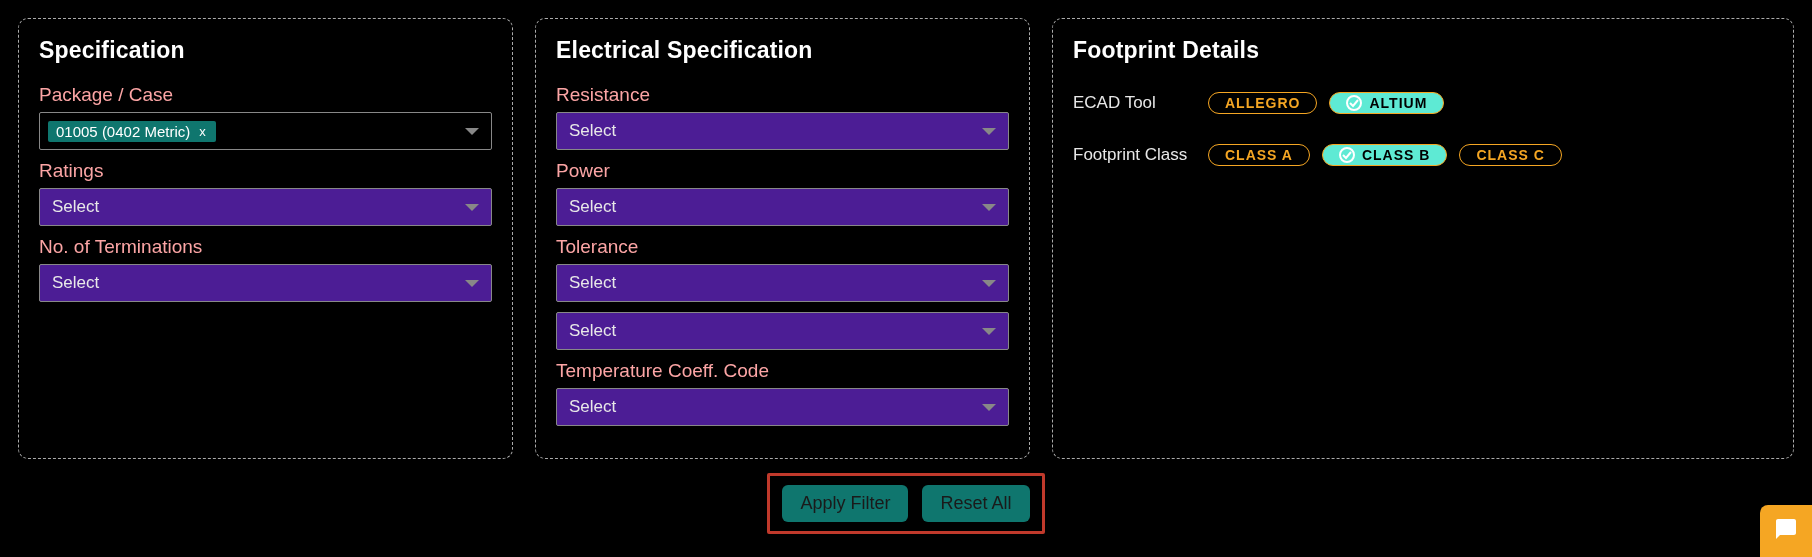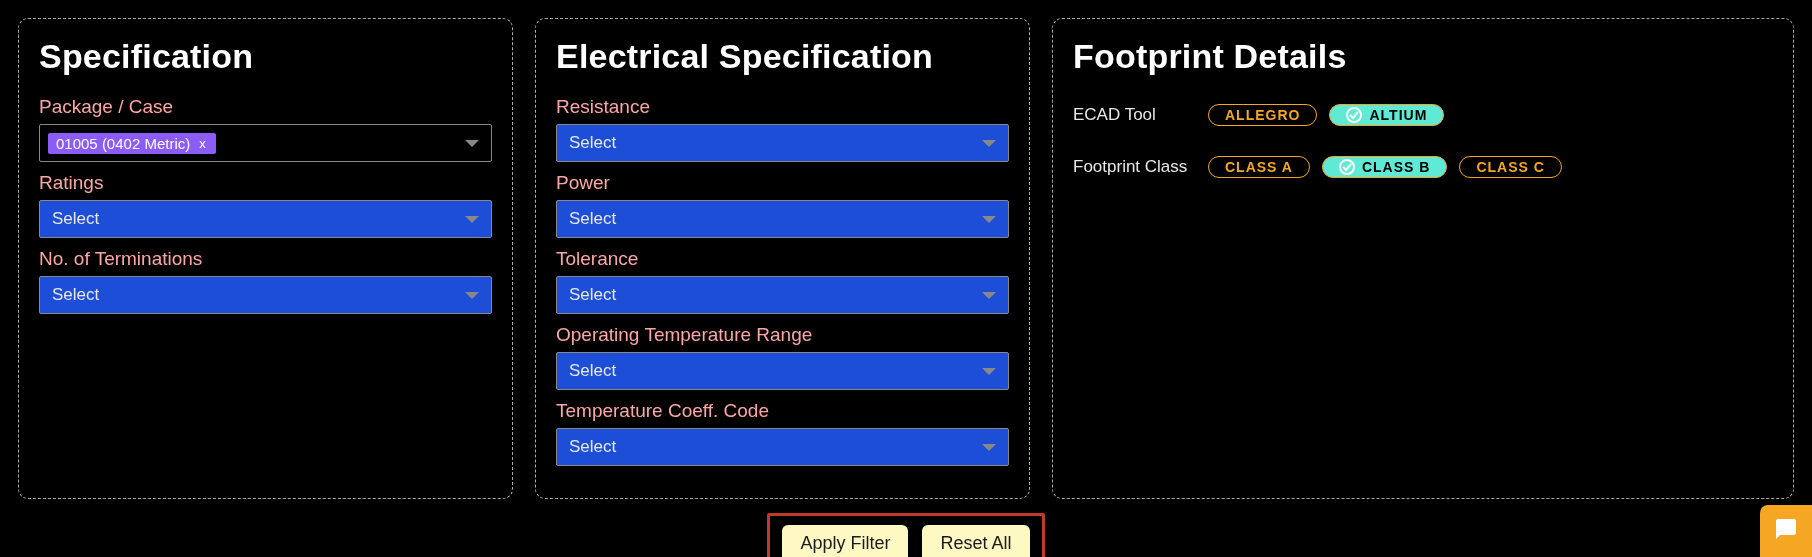--- a/index.html
+++ b/index.html
@@ -19,38 +19,38 @@
   .panel {
     border: 1.5px dashed #aaa;
     border-radius: 10px;
     padding: 18px 20px 22px 20px;
     min-height: 380px;
   }
   .panel-spec { flex: 0 0 495px; }
   .panel-elec { flex: 0 0 495px; }
   .panel-foot { flex: 1; }
   .panel h2 {
-    font-size: 34px;
+    font-size: 23px;
     font-weight: 700;
     margin-bottom: 20px;
     letter-spacing: 0.2px;
   }
   .field {
     margin-bottom: 10px;
   }
   .field-label {
     font-size: 19px;
     color: #fca5a5;
     margin-bottom: 6px;
     display: block;
   }
   .select-box {
     border: 1px solid #888;
     border-radius: 2px;
-    background: #1d4ed8;
+    background: #4c1d95;
     height: 38px;
     display: flex;
     align-items: center;
     justify-content: space-between;
     padding: 0 12px;
     cursor: pointer;
     width: 100%;
   }
   .select-box .value {
     font-size: 17px;
@@ -58,21 +58,21 @@
   }
   .chevron {
     width: 0; height: 0;
     border-left: 7px solid transparent;
     border-right: 7px solid transparent;
     border-top: 7px solid #888;
   }
   .chip {
     display: inline-flex;
     align-items: center;
-    background: #8b5cf6;
+    background: #0f766e;
     color: #fff;
     font-size: 15px;
     padding: 2px 8px;
     border-radius: 2px;
     gap: 7px;
   }
   .chip-close {
     font-size: 13px;
     cursor: pointer;
     line-height: 1;
@@ -150,21 +150,21 @@
     margin-top: 14px;
   }
   .action-inner {
     border: 3px solid #c0392b;
     padding: 9px 12px;
     display: flex;
     gap: 14px;
     border-radius: 2px;
   }
   .btn {
-    background: #fef9c3;
+    background: #0f766e;
     color: #1a1a1a;
     border: none;
     padding: 8px 18px;
     font-size: 18px;
     border-radius: 6px;
     cursor: pointer;
     font-weight: 500;
   }
 
   
@@ -240,21 +240,20 @@
 
     <div class="field">
       <span class="field-label">Tolerance</span>
       <div class="select-box">
         <span class="value">Select</span>
         <span class="chevron"></span>
       </div>
     </div>
 
     <div class="field">
-      <span class="field-label">Operating Temperature Range</span>
       <div class="select-box">
         <span class="value">Select</span>
         <span class="chevron"></span>
       </div>
     </div>
 
     <div class="field">
       <span class="field-label">Temperature Coeff. Code</span>
       <div class="select-box">
         <span class="value">Select</span>

